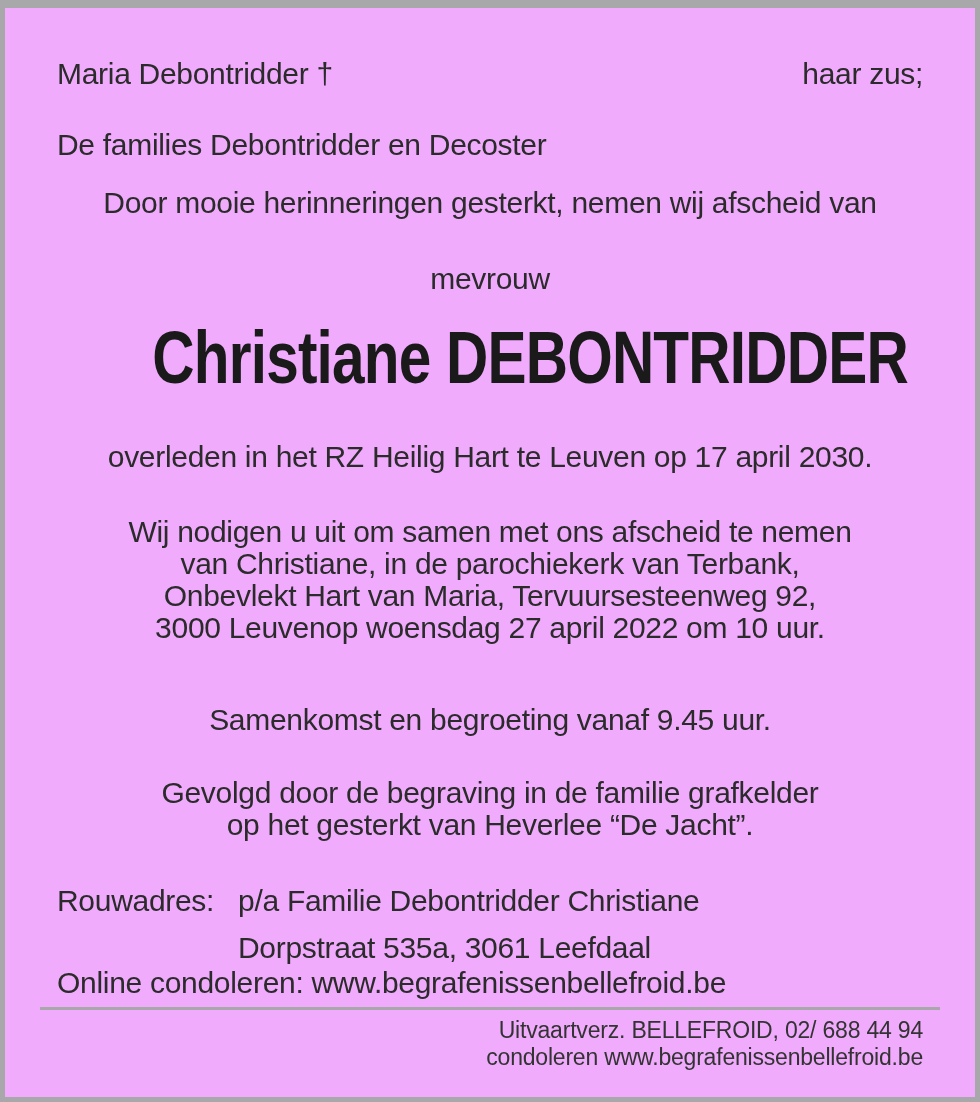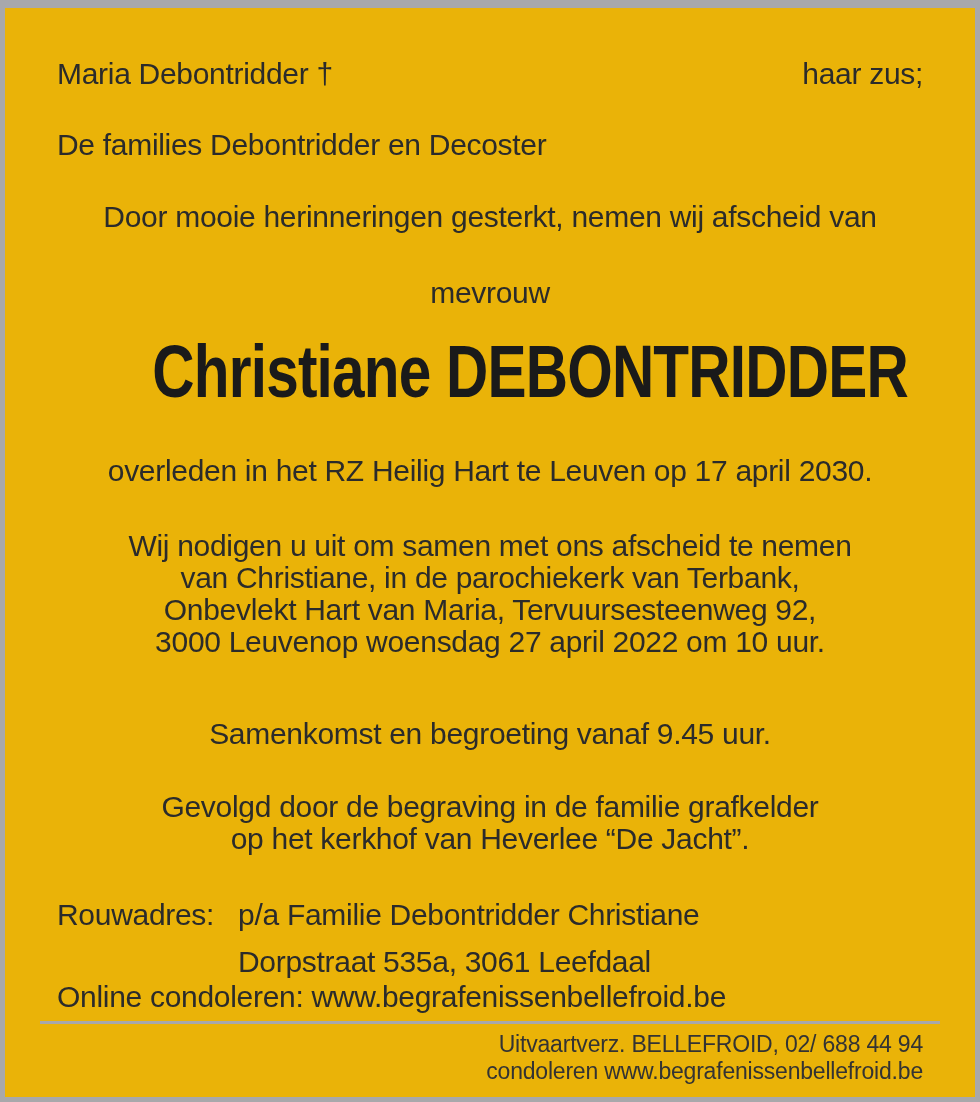--- a/index.html
+++ b/index.html
@@ -4,42 +4,42 @@
 <style>
   html, body {
     margin: 0;
     padding: 0;
     background: #ffffff;
   }
   .card {
     box-sizing: border-box;
     width: 980px;
     height: 1102px;
-    background: #eab308;
+    background: #f0abfc;
     border-top: 8px solid #a8a8ab;
     border-left: 5px solid #a8a8ab;
     border-right: 5px solid #a8a8ab;
     border-bottom: 5px solid #a8a8ab;
     padding: 0 52px;
     overflow: hidden;
     font-family: "Liberation Sans", "DejaVu Sans", sans-serif;
     color: #2b2b2b;
     font-size: 30px;
     line-height: 32px;
     letter-spacing: -0.3px;
   }
   .header-row {
     margin-top: 50px;
     display: flex;
     justify-content: space-between;
     align-items: baseline;
   }
   .families   { margin-top: 39px; text-align: left; }
   .center     { text-align: center; }
-  .intro      { margin-top: 40px; }
+  .intro      { margin-top: 26px; }
   .salutation { margin-top: 44px; }
   .name {
     margin: 22px 0 0 0;
     font-size: 75px;
     line-height: 80px;
     font-weight: 700;
     letter-spacing: -1px;
     color: #1a1a1a;
     white-space: nowrap;
     transform: scaleX(0.78);
@@ -92,21 +92,21 @@
     <div>Wij nodigen u uit om samen met ons afscheid te nemen</div>
     <div>van Christiane, in de parochiekerk van Terbank,</div>
     <div>Onbevlekt Hart van Maria, Tervuursesteenweg 92,</div>
     <div>3000 Leuvenop woensdag 27 april 2022 om 10 uur.</div>
   </div>
 
   <div class="gathering center">Samenkomst en begroeting vanaf 9.45 uur.</div>
 
   <div class="burial center">
     <div>Gevolgd door de begraving in de familie grafkelder</div>
-    <div>op het kerkhof van Heverlee “De Jacht”.</div>
+    <div>op het gesterkt van Heverlee “De Jacht”.</div>
   </div>
 
   <div class="address">
     <div class="addr-row">
       <span>Rouwadres:</span>
       <span>p/a Familie Debontridder Christiane</span>
     </div>
     <div class="addr-indent">Dorpstraat 535a, 3061 Leefdaal</div>
     <div>Online condoleren: www.begrafenissenbellefroid.be</div>
   </div>

